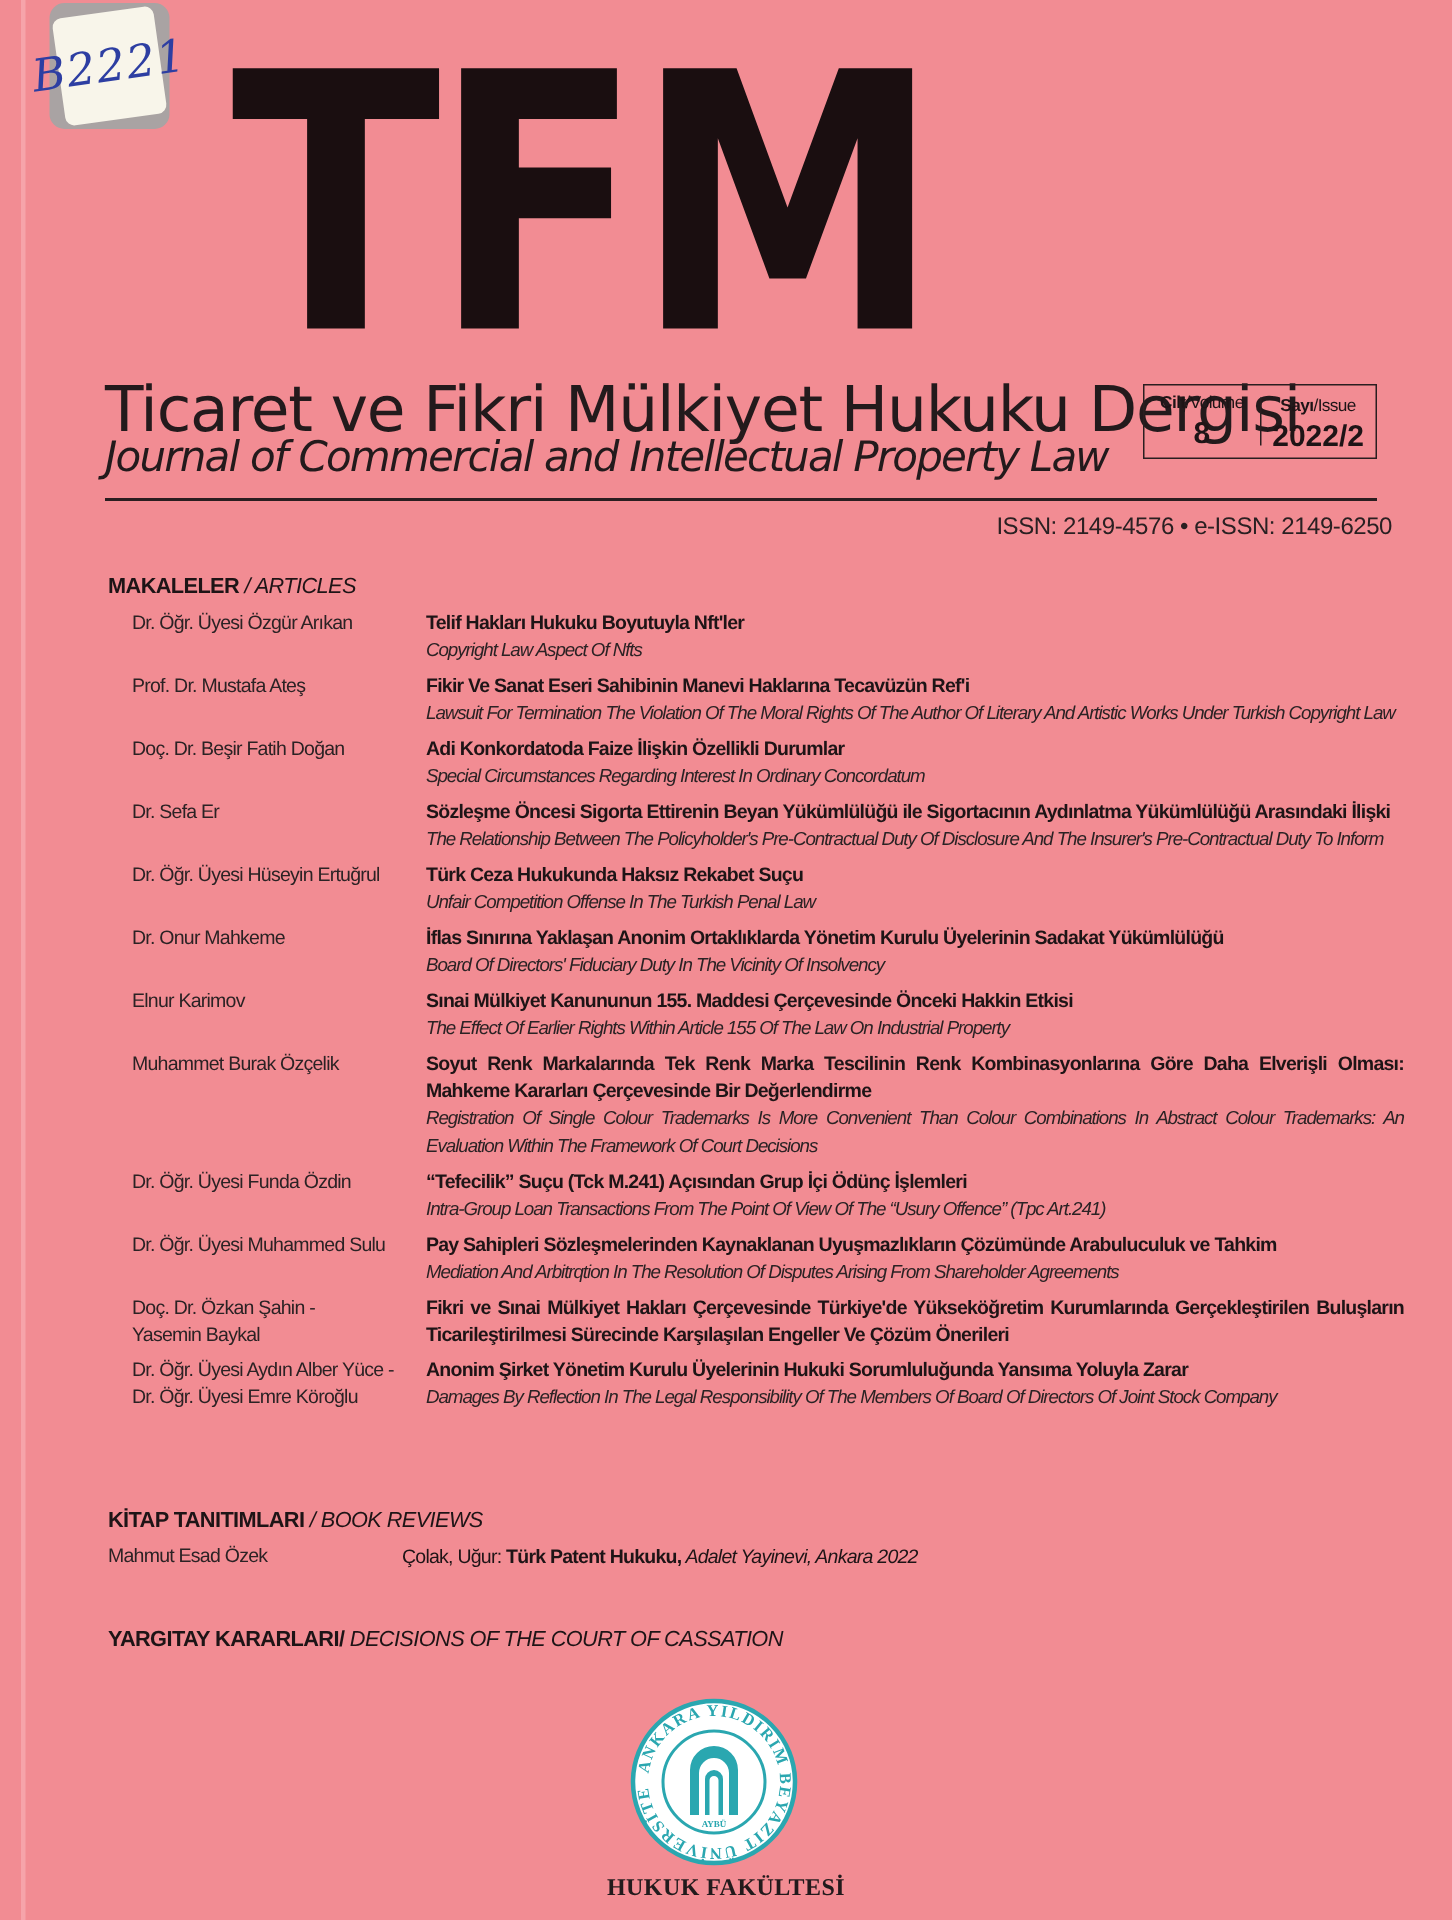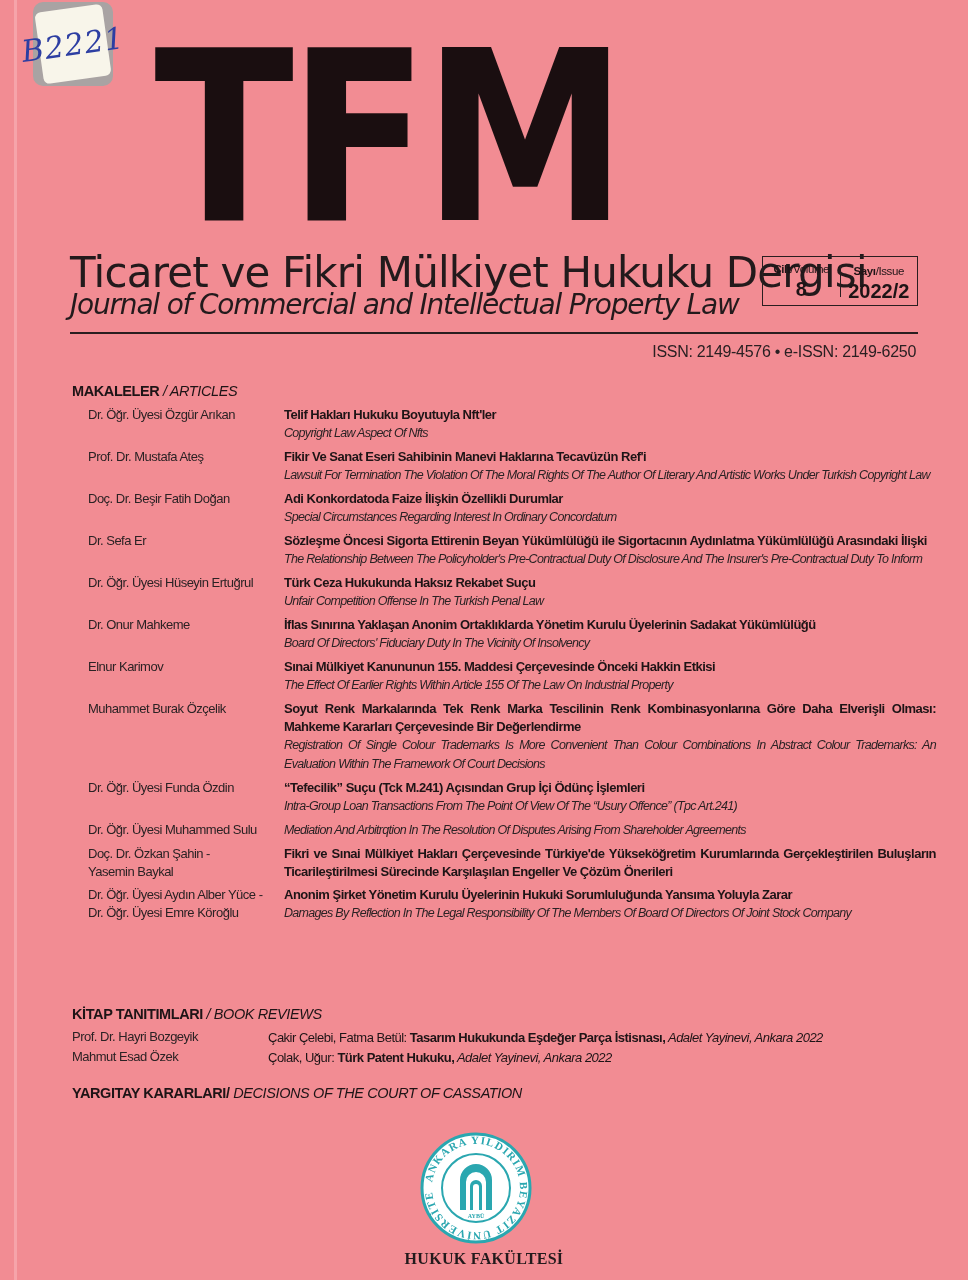--- a/index.html
+++ b/index.html
@@ -46,21 +46,21 @@
     }
     .vol-col { flex: 1; display: flex; flex-direction: column; align-items: center; padding-top: 6px; }
     .vol-col + .vol-col { border-left: 1.5px solid #2a1e20; margin: 8px 0; padding-top: 0; }
     .vol-head { font-size: 11.5px; letter-spacing: -0.4px; }
     .vol-head b { font-weight: bold; }
     .vol-val { font-size: 20px; font-weight: bold; margin-top: 3px; }
     .rule {
       position: absolute; left: 70px; top: 332px; width: 848px; height: 2px; background: #2a1e20;
     }
     .issn {
-      position: absolute; right: 52px; top: 343px; font-size: 16px; letter-spacing: -0.3px; color: #2a2022;
+      position: absolute; right: 40px; top: 343px; font-size: 16px; letter-spacing: -0.3px; color: #2a2022;
     }
     .section-head {
       position: absolute; left: 72px; font-size: 14.5px; font-weight: bold; letter-spacing: -0.4px; text-align: right;
     }
     .section-head i { font-weight: normal; font-style: italic; }
     .articles { position: absolute; left: 88px; top: 406px; width: 848px; }
     .art { display: flex; margin-bottom: 5px; }
     .author { width: 196px; font-size: 13px; letter-spacing: -0.5px; line-height: 18px; color: #2b2224; flex-shrink: 0; }
     .titles { flex: 1; }
     .t-tr { font-size: 13px; font-weight: bold; letter-spacing: -0.5px; line-height: 18px; color: #1e1416; }
@@ -171,20 +171,21 @@
     <div class="art">
       <div class="author" style="white-space:pre-line">Dr. Öğr. Üyesi Funda Özdin</div>
       <div class="titles">
         <div class="t-tr">“Tefecilik” Suçu (Tck M.241) Açısından Grup İçi Ödünç İşlemleri</div>
         <div class="t-en">Intra-Group Loan Transactions From The Point Of View Of The “Usury Offence” (Tpc Art.241)</div>
       </div>
     </div>
     <div class="art">
       <div class="author" style="white-space:pre-line">Dr. Öğr. Üyesi Muhammed Sulu</div>
       <div class="titles">
+        <div class="t-tr">Pay Sahipleri Sözleşmelerinden Kaynaklanan Uyuşmazlıkların Çözümünde Arabuluculuk ve Tahkim</div>
         <div class="t-en">Mediation And Arbitrqtion In The Resolution Of Disputes Arising From Shareholder Agreements</div>
       </div>
     </div>
     <div class="art">
       <div class="author" style="white-space:pre-line">Doç. Dr. Özkan Şahin -
 Yasemin Baykal</div>
       <div class="titles">
         <div class="t-tr just">Fikri ve Sınai Mülkiyet Hakları Çerçevesinde Türkiye'de Yükseköğretim Kurumlarında Gerçekleştirilen Buluşların Ticarileştirilmesi Sürecinde Karşılaşılan Engeller Ve Çözüm Önerileri</div>
       </div>
     </div>
@@ -196,24 +197,20 @@
         <div class="t-en">Damages By Reflection In The Legal Responsibility Of The Members Of Board Of Directors Of Joint Stock Company</div>
       </div>
     </div>
   </div>
 
 <div class="section-head" style="top:1006px">
   <span>KİTAP TANITIMLARI</span><i> / BOOK REVIEWS</i>
 </div>
 
 <div class="reviews" id="reviews">
-    <div class="rev">
-      <div class="author">Prof. Dr. Hayri Bozgeyik</div>
-      <div><span>Çakir Çelebi, Fatma Betül: </span><b>Tasarım Hukukunda Eşdeğer Parça İstisnası,</b><i> Adalet Yayinevi, Ankara 2022</i></div>
-    </div>
     <div class="rev">
       <div class="author">Mahmut Esad Özek</div>
       <div><span>Çolak, Uğur: </span><b>Türk Patent Hukuku,</b><i> Adalet Yayinevi, Ankara 2022</i></div>
     </div>
   </div>
 
 <div class="section-head" style="top:1085px">
   <span>YARGITAY KARARLARI/</span><i> DECISIONS OF THE COURT OF CASSATION</i>
 </div>
 

